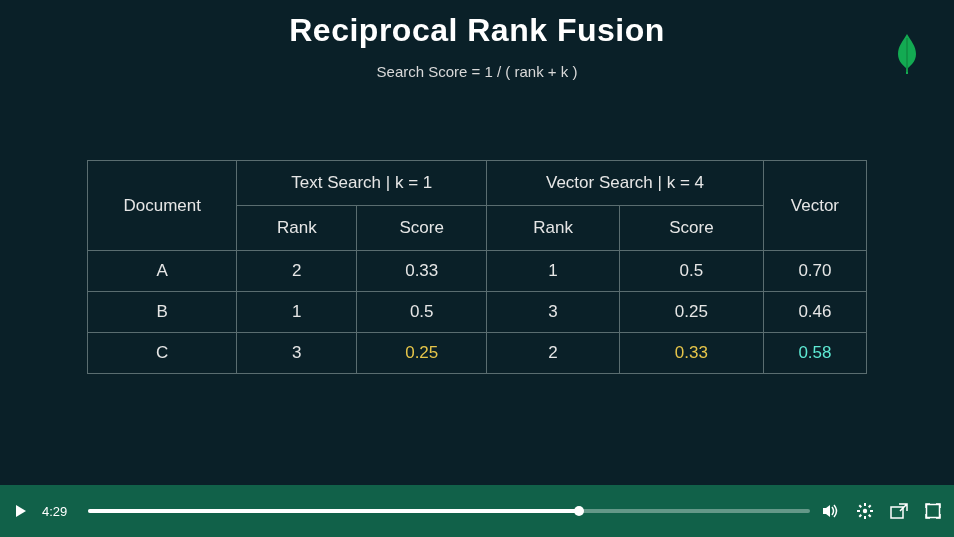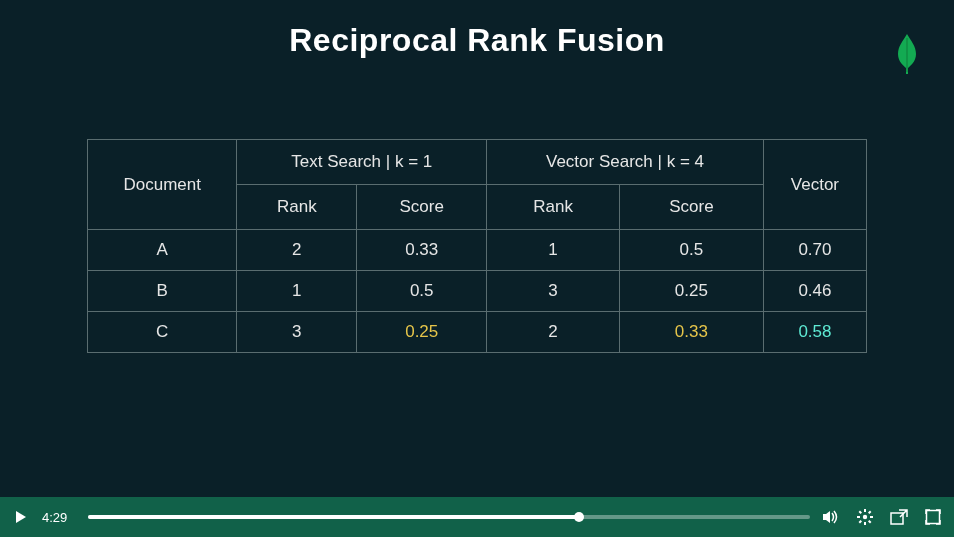--- a/index.html
+++ b/index.html
@@ -1,43 +1,44 @@
 <!DOCTYPE html>
 <html><head>
 <meta charset="utf-8">
 <style>
   * { box-sizing: border-box; margin: 0; padding: 0; }
   html, body { width: 954px; height: 537px; overflow: hidden; font-family: Arial, Helvetica, sans-serif; }
   body { background: #0a2028; color: #e6e6e6; position: relative; }
-  .slide { position: absolute; inset: 0 0 36px 0; padding-top: 22px; border-radius: 29px; }
+  .slide { position: absolute; inset: 0 0 36px 0; padding-top: 12px; border-radius: 29px; }
   .title { text-align: center; font-size: 32px; font-weight: 700; letter-spacing: 0.5px; color: #fff; }
   .subtitle { text-align: center; font-size: 15px; color: #d9d9d9; margin-top: 14px; }
   .leaf { position: absolute; top: 32px; right: 36px; }
   .table-wrap { width: 780px; margin: 80px auto 0 auto; }
   table { border-collapse: collapse; width: 100%; }
   th, td { border: 1px solid #5a6d70; text-align: center; font-size: 17px; font-weight: 400; color: #e6e6e6; margin-left: 36px; }
   th { padding: 12px 8px; }
   td { padding: 10px 8px; }
   .hl-yellow { color: #e6c54a; }
   .hl-green { color: #5eead4; }
   
-  .controls { position: absolute; left: 0; right: 0; bottom: 0; height: 40px; background: #116149; display: flex; align-items: center; padding: 0 10px; gap: 10px; color: #fff; }
+  .controls { position: absolute; left: 0; right: 0; bottom: 0; height: 52px; background: #116149; display: flex; align-items: center; padding: 0 10px; gap: 10px; color: #fff; }
   .ctrl-btn { display: inline-flex; align-items: center; justify-content: center; width: 22px; height: 22px; cursor: pointer; color: #fff; }
   .time { font-size: 13px; min-width: 36px; }
   .progress { flex: 1; position: relative; height: 4px; background: rgba(255,255,255,0.35); border-radius: 2px; cursor: pointer; }
   .progress-fill { position: absolute; left: 0; top: 0; bottom: 0; width: 68%; background: #fff; border-radius: 2px; }
   .progress-knob { position: absolute; top: 50%; left: 68%; width: 10px; height: 10px; background: #fff; border-radius: 50%; transform: translate(-50%, -50%); }
   .right-controls { display: flex; align-items: center; gap: 12px; }
   svg { display: block; }
 </style>
 </head>
 <body>
 
 <div class="slide">
   <div class="title">Reciprocal Rank Fusion</div>
+  <div class="subtitle">Search Score = 1 / ( rank + k )</div>
 
   <div class="leaf">
     <svg width="22" height="44" viewBox="0 0 22 44">
       <path d="M11 2 C15 9 20 14 20 22 C20 30 14 34 12 36 L12 42 L10 42 L10 36 C8 34 2 30 2 22 C2 14 7 9 11 2 Z" fill="#13aa52"></path>
       <path d="M11 6 L11 40" stroke="#0e7c3a" stroke-width="1"></path>
     </svg>
   </div>
 
   <div class="table-wrap">
     <table>

